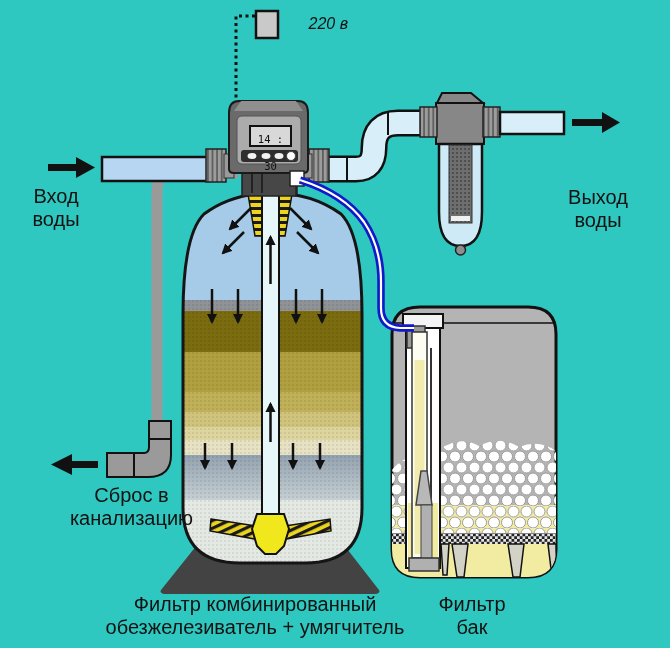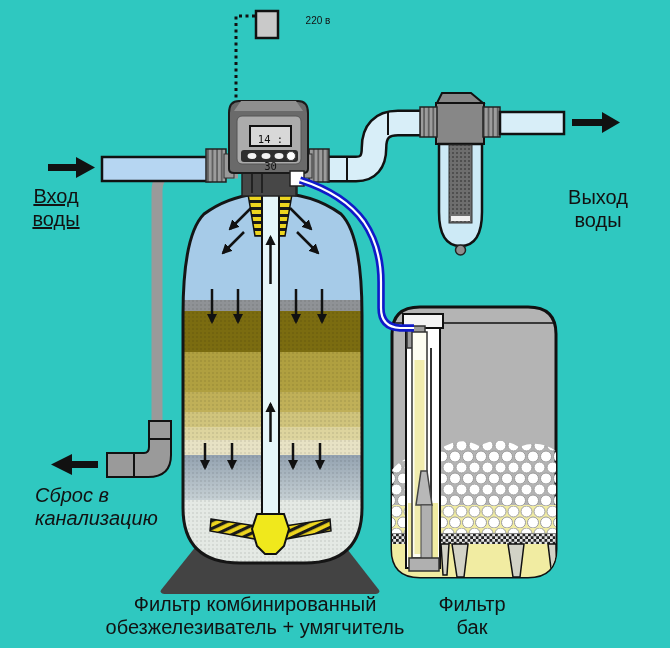--- a/index.html
+++ b/index.html
@@ -209,26 +209,26 @@
       <rect x="409" y="558" width="30" height="13" fill="#b0b0b0" stroke="#333" stroke-width="1.5"></rect>
     </g>
   </g>
 
   <g fill="none">
     <path d="M300,180 Q344,194 364,222 Q381,247 381,282 L381,308 Q381,327 400,328 L414,328" stroke="#101ac8" stroke-width="7.5"></path>
     <path d="M300,180 Q344,194 364,222 Q381,247 381,282 L381,308 Q381,327 400,328 L414,328" stroke="#ffffff" stroke-width="2.2"></path>
   </g>
 </svg>
 
-<div class="lbl" style="left:288px; top:15px; width:60px; text-align:center; font-size:10px;">220 в</div>
-<div class="lbl" style="left:12px; top:185px; width:88px;text-decoration:underline;">Вход
+<div class="lbl" style="left:288px; top:15px; width:60px; text-align:right; font-size:16px;font-style:italic;">220 в</div>
+<div class="lbl" style="left:12px; top:185px; width:88px;">Вход
 воды</div>
 <div class="lbl" style="left:558px; top:146px; width:80px;margin-top:40px;">Выход
 воды</div>
-<div class="lbl" style="left:35px; top:484px; width:175px; text-align:left;font-style:italic;">Сброс в
+<div class="lbl" style="left:44px; top:484px; width:175px; text-align:center;">Сброс в
 канализацию</div>
 <div class="lbl" style="left:83px; top:593px; width:344px;">Фильтр комбинированный
 обезжелезиватель + умягчитель</div>
 <div class="lbl" style="left:420px; top:593px; width:104px;">Фильтр
 бак</div>
 <div class="display-time">14 : 30</div>
 
 </div>
 
 </body></html>

